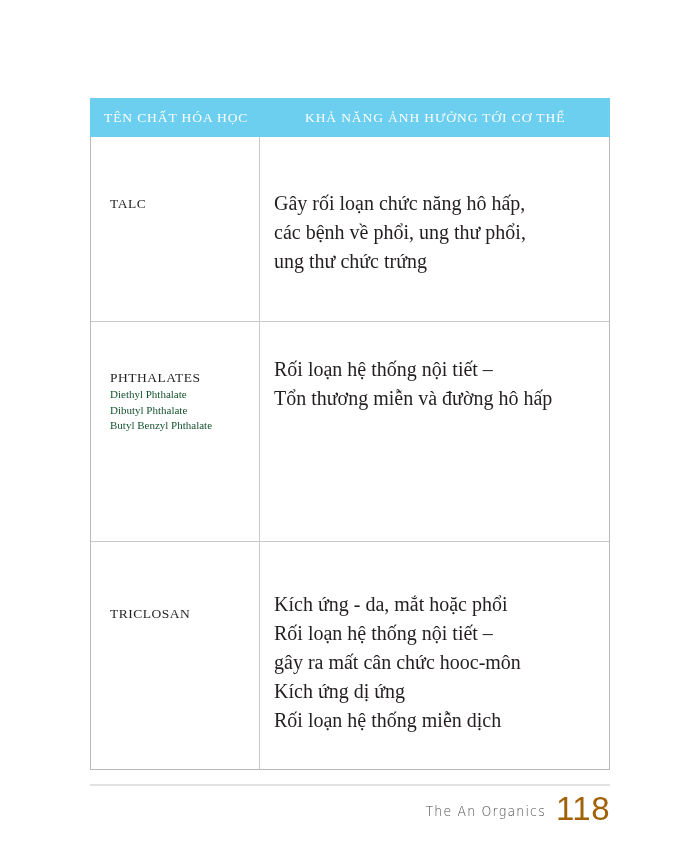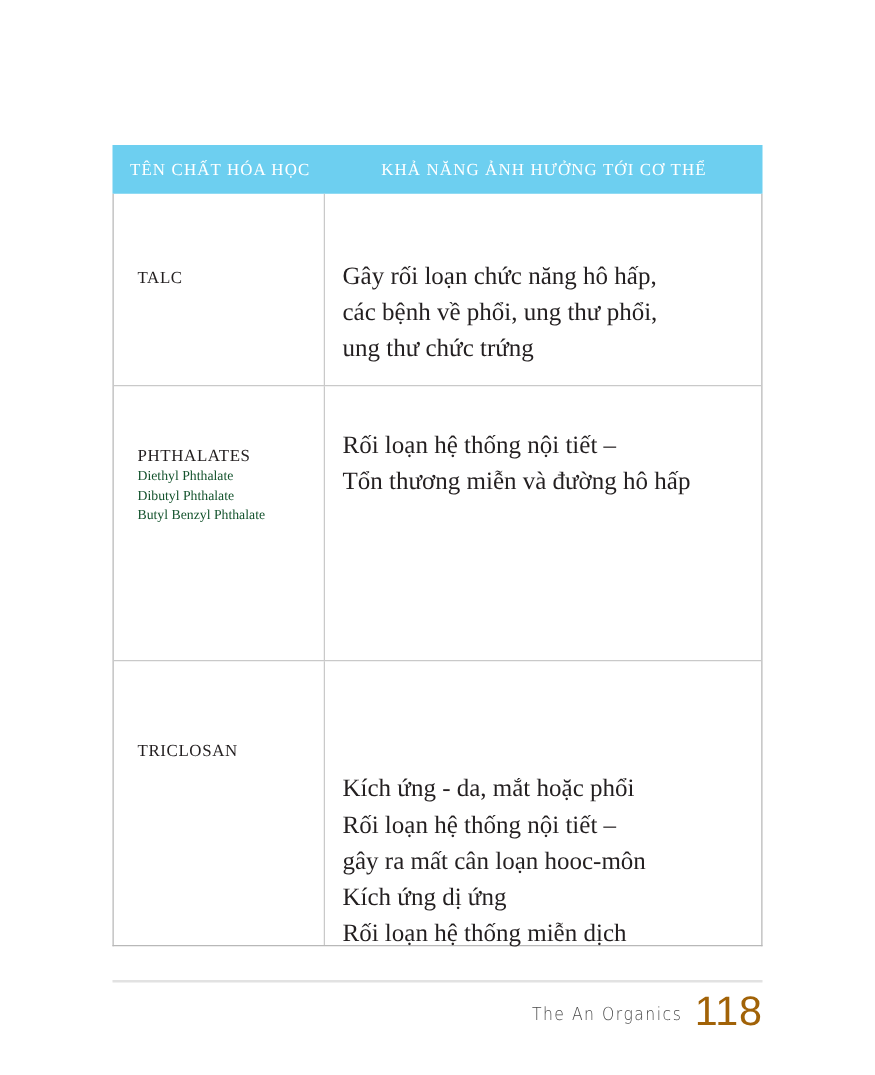--- a/index.html
+++ b/index.html
@@ -20,21 +20,21 @@
     left: 0;
     top: 0;
     width: 700px;
     height: 860px;
   }
 
   
   .table-wrap {
     position: absolute;
     left: 90px;
-    top: 116px;
+    top: 98px;
     width: 520px;
   }
 
   .hdr {
     display: flex;
     background: #6dcff0;
     height: 39px;
     box-sizing: border-box;
   }
   .hdr-cell {
@@ -68,21 +68,21 @@
 
   .row {
     display: flex;
     border-bottom: 1px solid #c9c9c9;
     box-sizing: border-box;
     position: relative;
   }
   .row:last-child {
     border-bottom: none;
   }
-  .row.r1 { height: 154px; }
+  .row.r1 { height: 185px; }
   .row.r2 { height: 220px; text-decoration: underline; }
   .row.r3 { height: 227px; }
 
   .cell-name {
     width: 169px;
     box-sizing: border-box;
     border-right: 1px solid #c9c9c9;
     padding: 0 0 0 19px;
     position: relative;
   }
@@ -119,21 +119,21 @@
   .eff-block {
     position: absolute;
     left: 14px;
     font-size: 20px;
     line-height: 1.45;
     color: #231f20;
     white-space: nowrap;
   }
   .row.r1 .eff-block { top: 52px; }
   .row.r2 .eff-block { top: 33px; }
-  .row.r3 .eff-block { top: 48px; margin-top: 40px; }
+  .row.r3 .eff-block { top: 48px; }
 
   .eff-line { display: block; }
 
   
   .footer-rule {
     position: absolute;
     left: 90px;
     top: 784px;
     width: 520px;
     height: 2px;
@@ -214,21 +214,21 @@
       <div class="row r3">
         <div class="cell-name">
           <div class="name-block">
             <div class="chem-title">TRICLOSAN</div>
           </div>
         </div>
         <div class="cell-eff">
           <div class="eff-block">
             <span class="eff-line">Kích ứng - da, mắt hoặc phổi</span>
             <span class="eff-line">Rối loạn hệ thống nội tiết –</span>
-            <span class="eff-line">gây ra mất cân loạn hooc-môn</span>
+            <span class="eff-line">gây ra mất cân chức hooc-môn</span>
             <span class="eff-line">Kích ứng dị ứng</span>
             <span class="eff-line">Rối loạn hệ thống miễn dịch</span>
           </div>
         </div>
       </div>
 
     </div>
   </div>
 
   <div class="footer-rule"></div>

